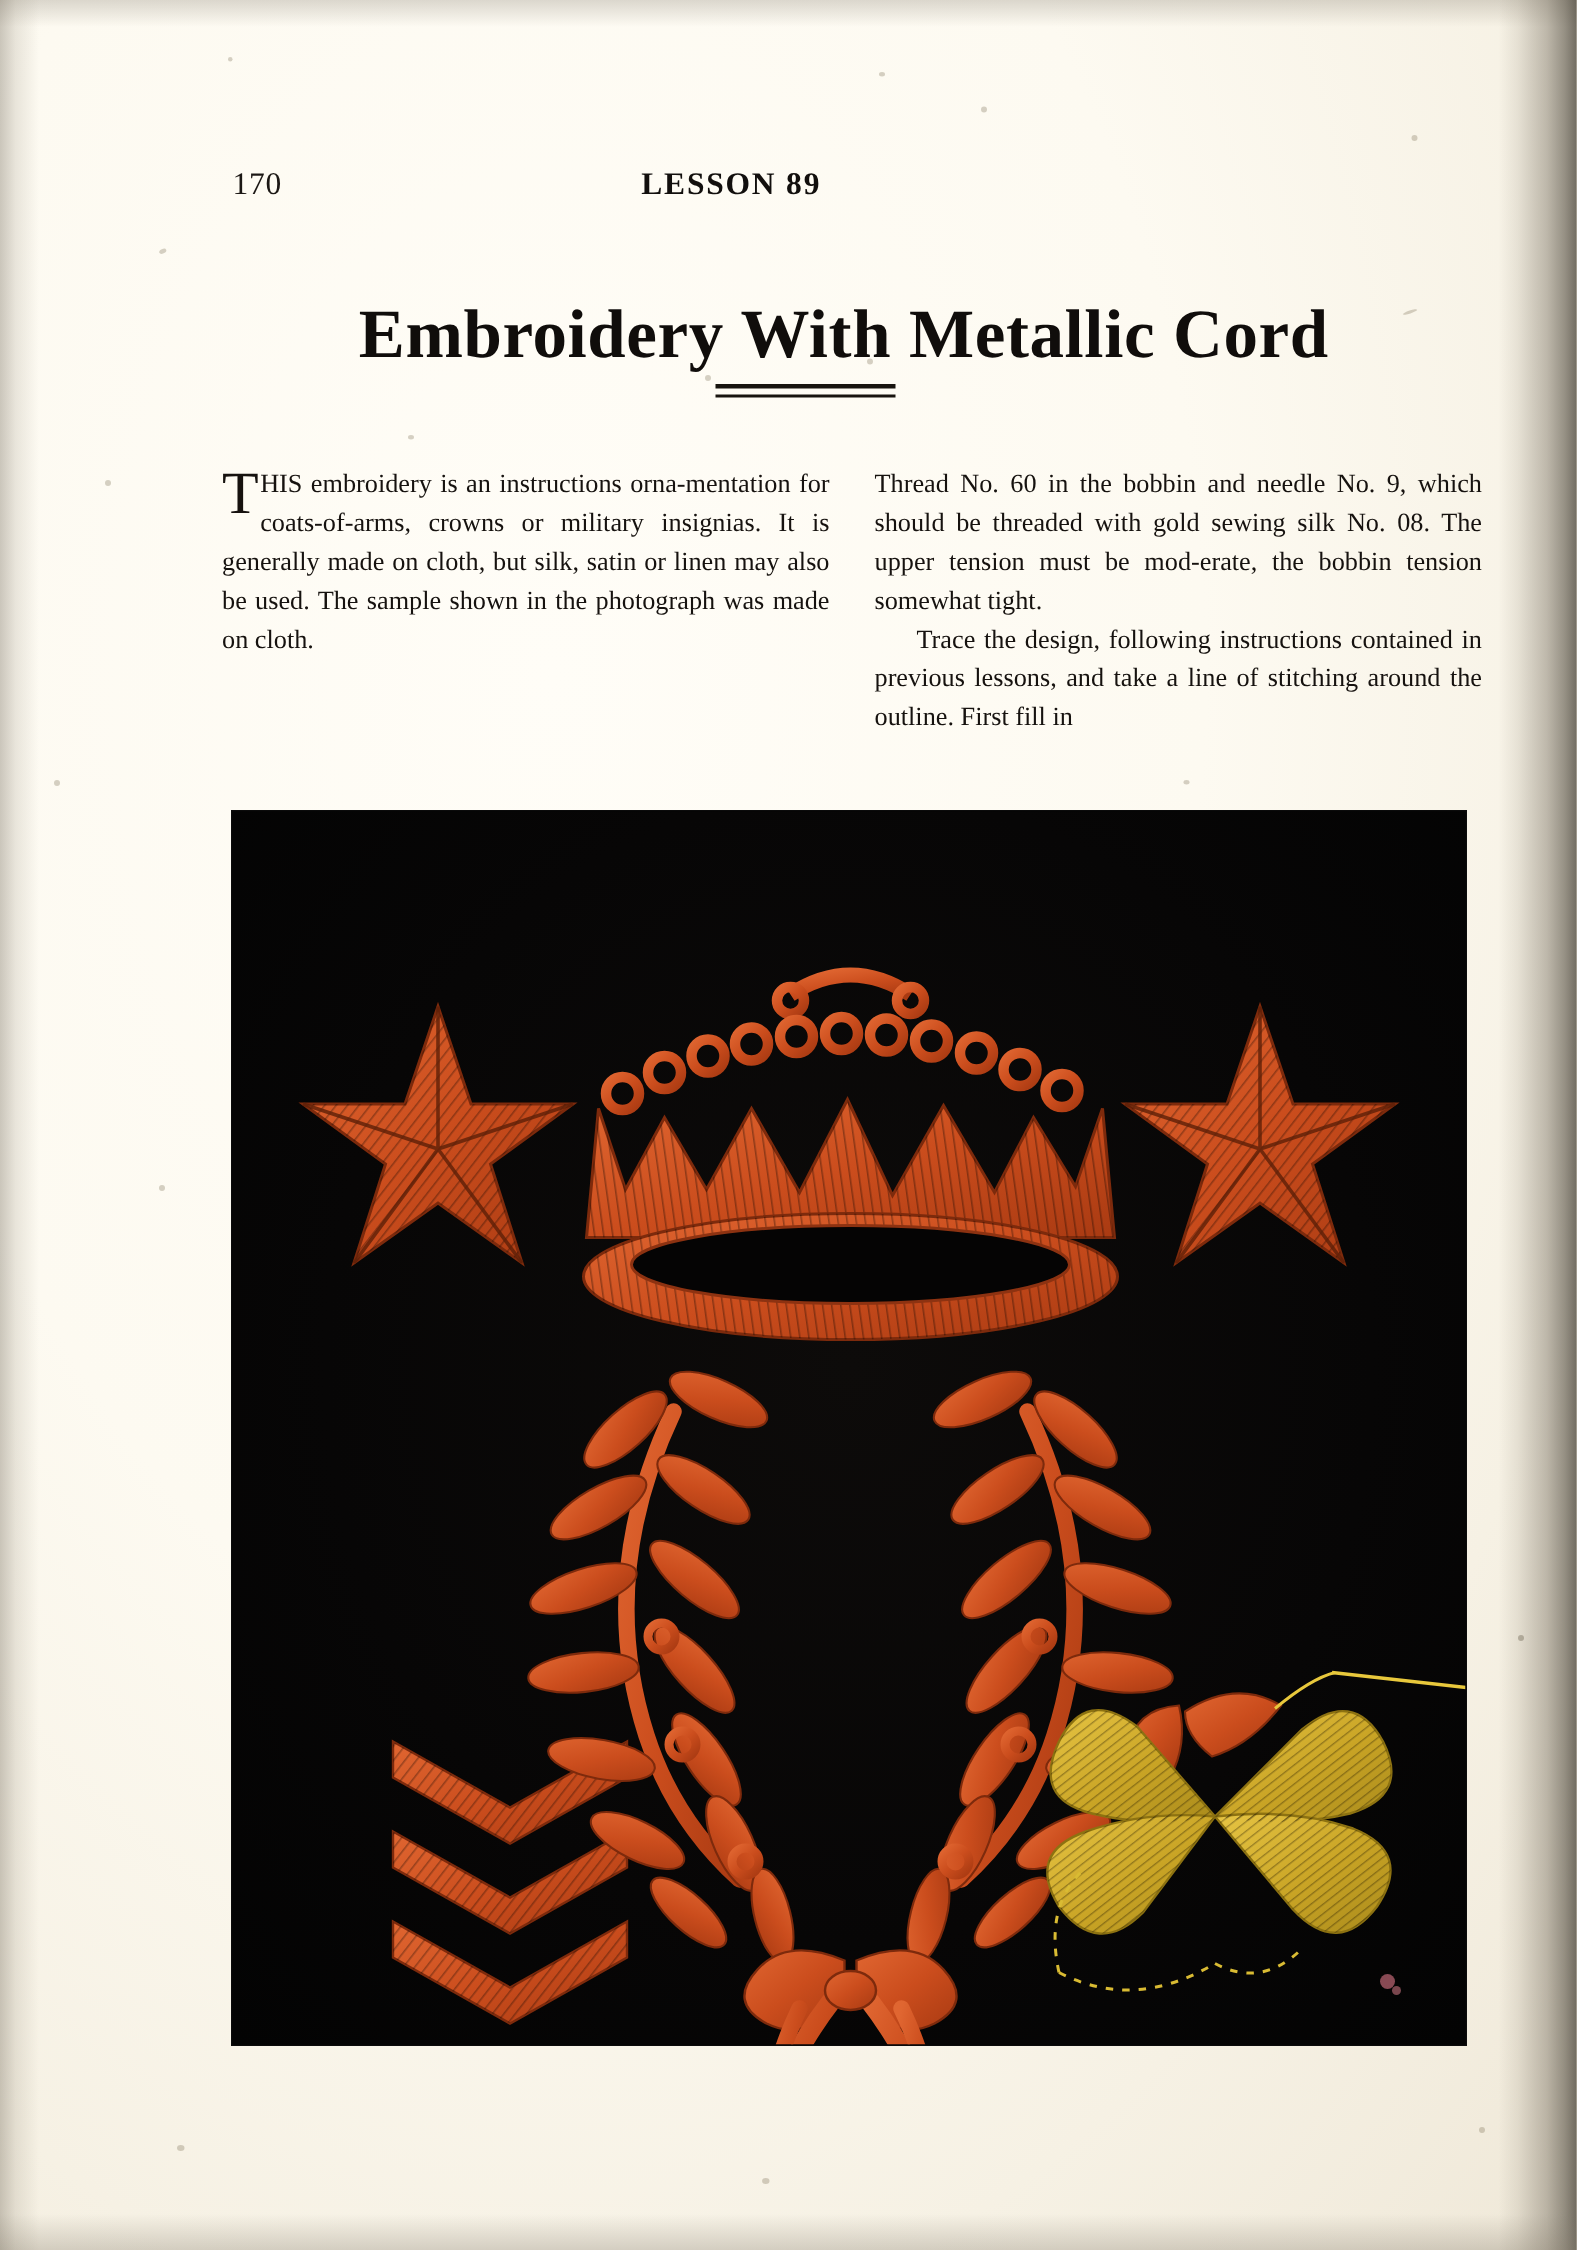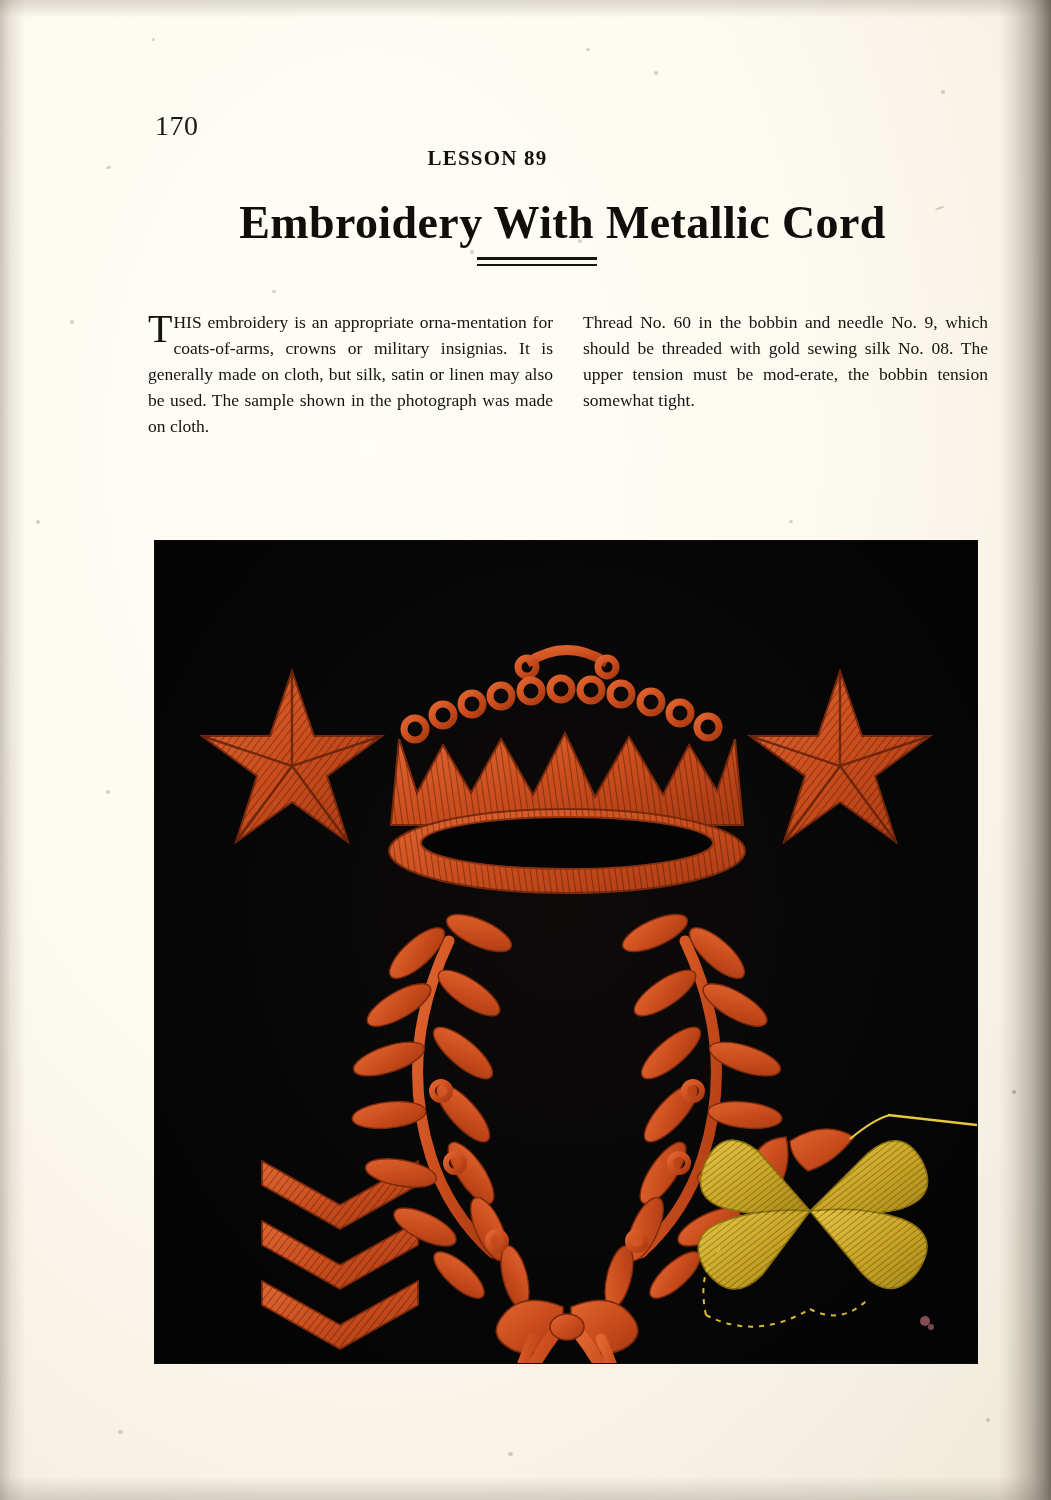--- a/index.html
+++ b/index.html
@@ -51,37 +51,36 @@
   .speck {
     position: absolute;
     border-radius: 50%;
     background: rgba(120,105,80,0.30);
   }
 
   .folio {
     position: absolute;
     left: 155px;
     top: 110px;
-    font-size: 28px;
+    font-size: 21px;
     color: #1b1714;
     letter-spacing: 0.5px;
   }
   .lesson {
     position: absolute;
     left: 0; top: 110px;
     width: 951px;
     text-align: center;
     font-family: "Liberation Serif", serif;
     font-weight: bold;
     font-size: 21px;
     letter-spacing: 1.2px;
     color: #120f0d;
     padding-left: 24px;
     box-sizing: border-box;
-    margin-top: 36px;
   }
   .title {
     position: absolute;
     left: 0; top: 165px;
     width: 1051px;
     text-align: center;
     font-size: 46px;
     color: #100d0b;
     letter-spacing: 0.4px;
     padding-left: 22px;
@@ -195,24 +194,25 @@
   <div class="rule-wrap">
     <div class="rule-inner">
       <div class="rule-thick"></div>
       <div class="rule-gap"></div>
       <div class="rule-thin"></div>
     </div>
   </div>
 
   <div class="columns">
     <div class="col">
-      <p class="dropcap-line"><span class="dropcap">T</span><span>HIS embroidery is an appropriate orna-mentation for coats-of-arms, crowns or military insignias.  It is generally made on cloth, but silk, satin or linen may also be used.  The sample shown in the photograph was made on cloth.</span></p>
+      <p class="dropcap-line"><span class="dropcap">T</span><span>HIS embroidery is an instructions orna-mentation for coats-of-arms, crowns or military insignias.  It is generally made on cloth, but silk, satin or linen may also be used.  The sample shown in the photograph was made on cloth.</span></p>
     </div>
     <div class="col">
       <p>Thread No. 60 in the bobbin and needle No. 9, which should be threaded with gold sewing silk No. 08.  The upper tension must be mod-erate, the bobbin tension somewhat tight.</p>
+      <p>Trace the design, following instructions contained in previous lessons, and take a line of stitching around the outline.  First fill in</p>
     </div>
   </div>
 
   <div class="plate">
     <div class="plate-inner"></div>
     <svg width="822" height="822" viewBox="0 0 822 822" style="position:absolute;left:0;top:0;">
       <defs>
         <linearGradient id="cordA" x1="0" y1="0" x2="1" y2="1">
           <stop offset="0%" stop-color="#e06631"></stop>
           <stop offset="50%" stop-color="#cb4d1d"></stop>

